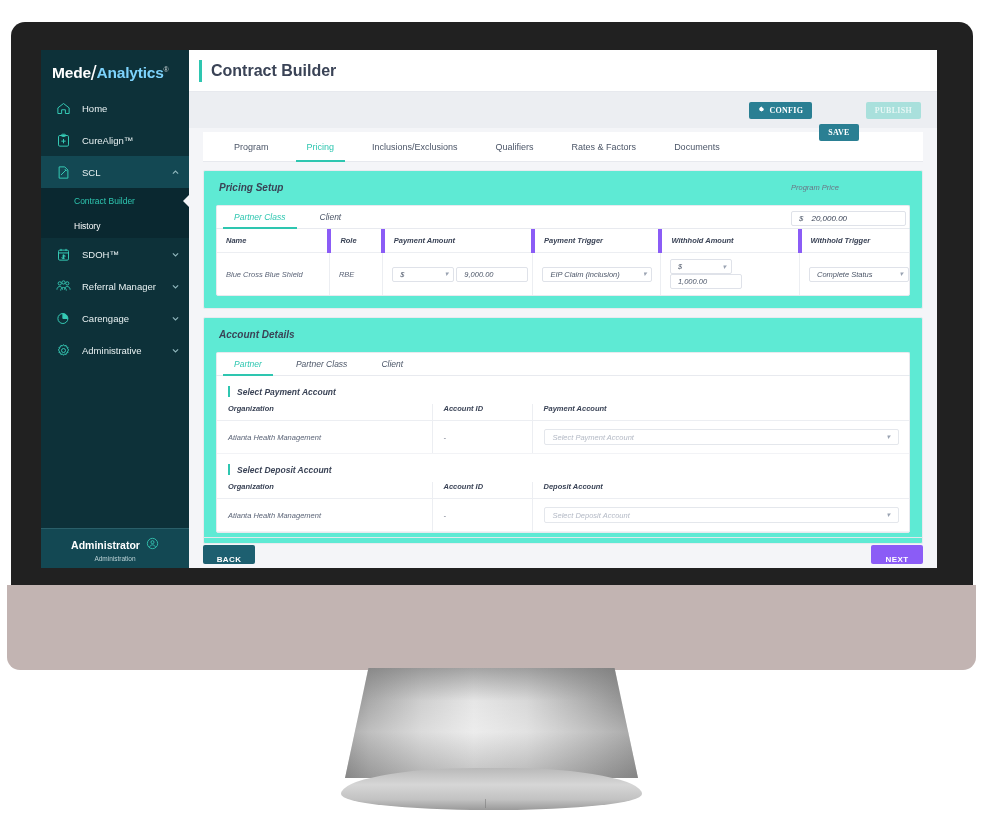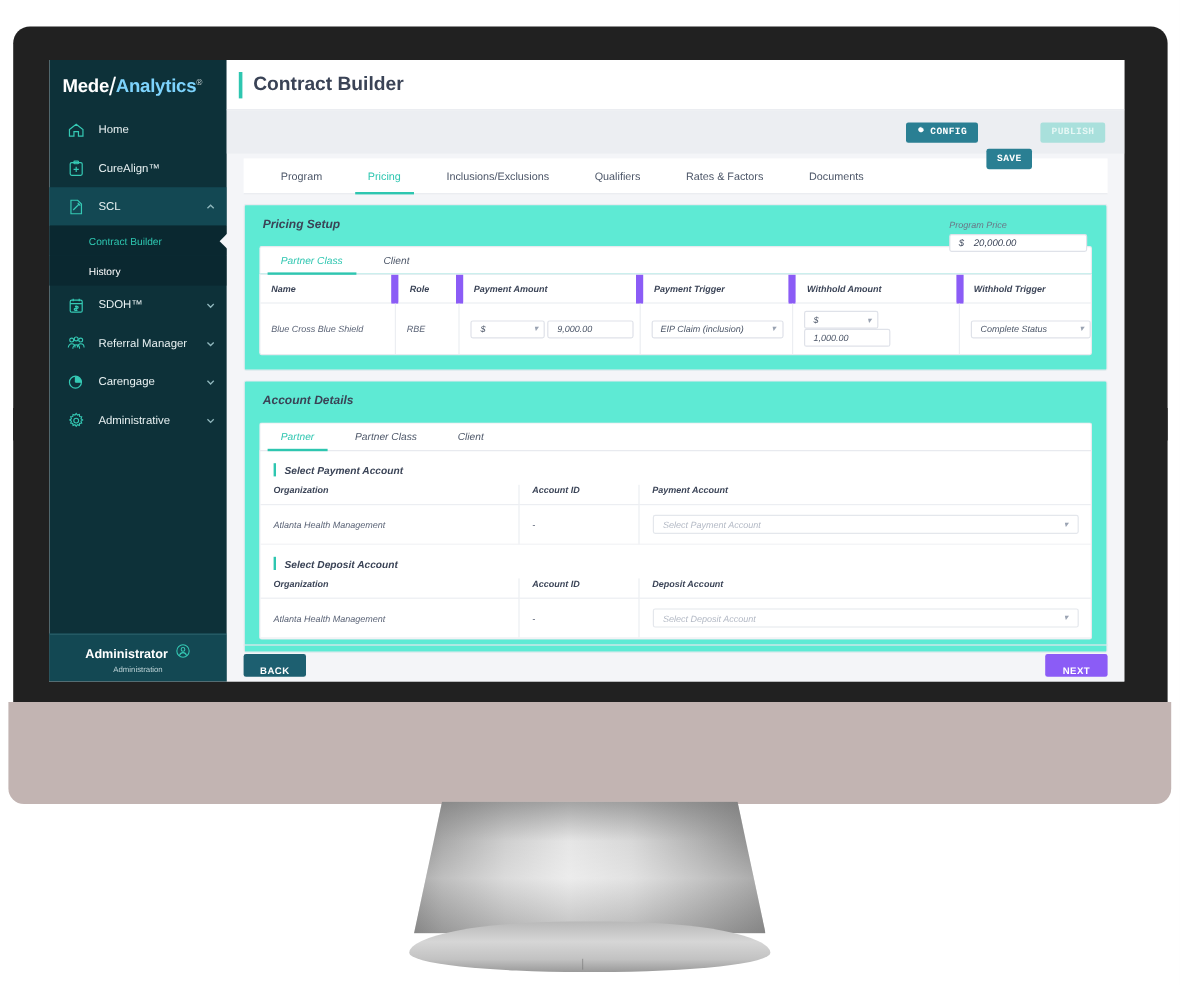--- a/index.html
+++ b/index.html
@@ -163,21 +163,21 @@
     height: 36px; background: #eceef2;
     display: flex; align-items: center; justify-content: flex-end;
     padding-right: 16px; gap: 7px;
   }
   .tb-btn {
     height: 17px; border-radius: 2px;
     display: flex; align-items: center; gap: 4px;
     padding: 0 9px;
     font-size: 8px; font-weight: bold; letter-spacing: 0.3px;
     color: #ffffff; cursor: pointer; border: none;
-    font-family: Liberation Mono, monospace;
+    font-family: Liberation Serif, serif;
   }
   .tb-btn.config { background: #2a7f93; }
   .tb-btn.save { background: #2a7f93; margin-top: 44px; }
   .tb-btn.publish { background: #a9e0dc; color: #e6f7f5; cursor: default; }
 
   #content-area { padding: 4px 14px 0 14px; }
 
   #tabs-bar {
     background: #ffffff;
     height: 30px;
@@ -209,21 +209,21 @@
   .card-title {
     font-size: 10px; font-weight: bold; color: #3a4356;
     padding: 11px 0 0 15px;
   }
 
   
   #program-price-wrap {
     position: absolute; right: 16px; top: 12px;
     width: 115px;
   }
-  .field-label { font-size: 7.5px; color: #6b7485; margin-bottom: 3px; }
+  .field-label { font-size: 7.5px; color: #6b7485; margin-bottom: 19px; }
   .price-input {
     height: 15px; border: 1px solid #dfe2e9; border-radius: 2px;
     display: flex; align-items: center; background: #fff;
   }
   .price-input .cur { font-size: 8px; color: #4c5668; padding: 0 8px 0 7px; }
   .price-input .val { font-size: 8px; color: #3a4356; }
 
   
   .inner-tabs {
     margin: 12px 12px 0 12px;
@@ -250,21 +250,21 @@
     background: #fff;
   }
   .inner-panel.flush { margin-bottom: 10px; }
 
   
   table.grid { width: 100%; border-collapse: collapse; }
   table.grid th {
     text-align: left; font-size: 7.5px; font-weight: bold; color: #3a4356;
     padding: 7px 0 7px 9px;
     border-bottom: 1px solid #eceef2;
-    border-right: 6px solid #8b5cf6;
+    border-right: 4px solid #8b5cf6;
   }
   table.grid th:last-child { border-right: none; }
   table.grid td {
     font-size: 7.5px; color: #5a6376;
     padding: 6px 0 6px 9px;
     border-right: 1px solid #eceef2;
     vertical-align: middle;
   }
   table.grid td:last-child { border-right: none; }
 

